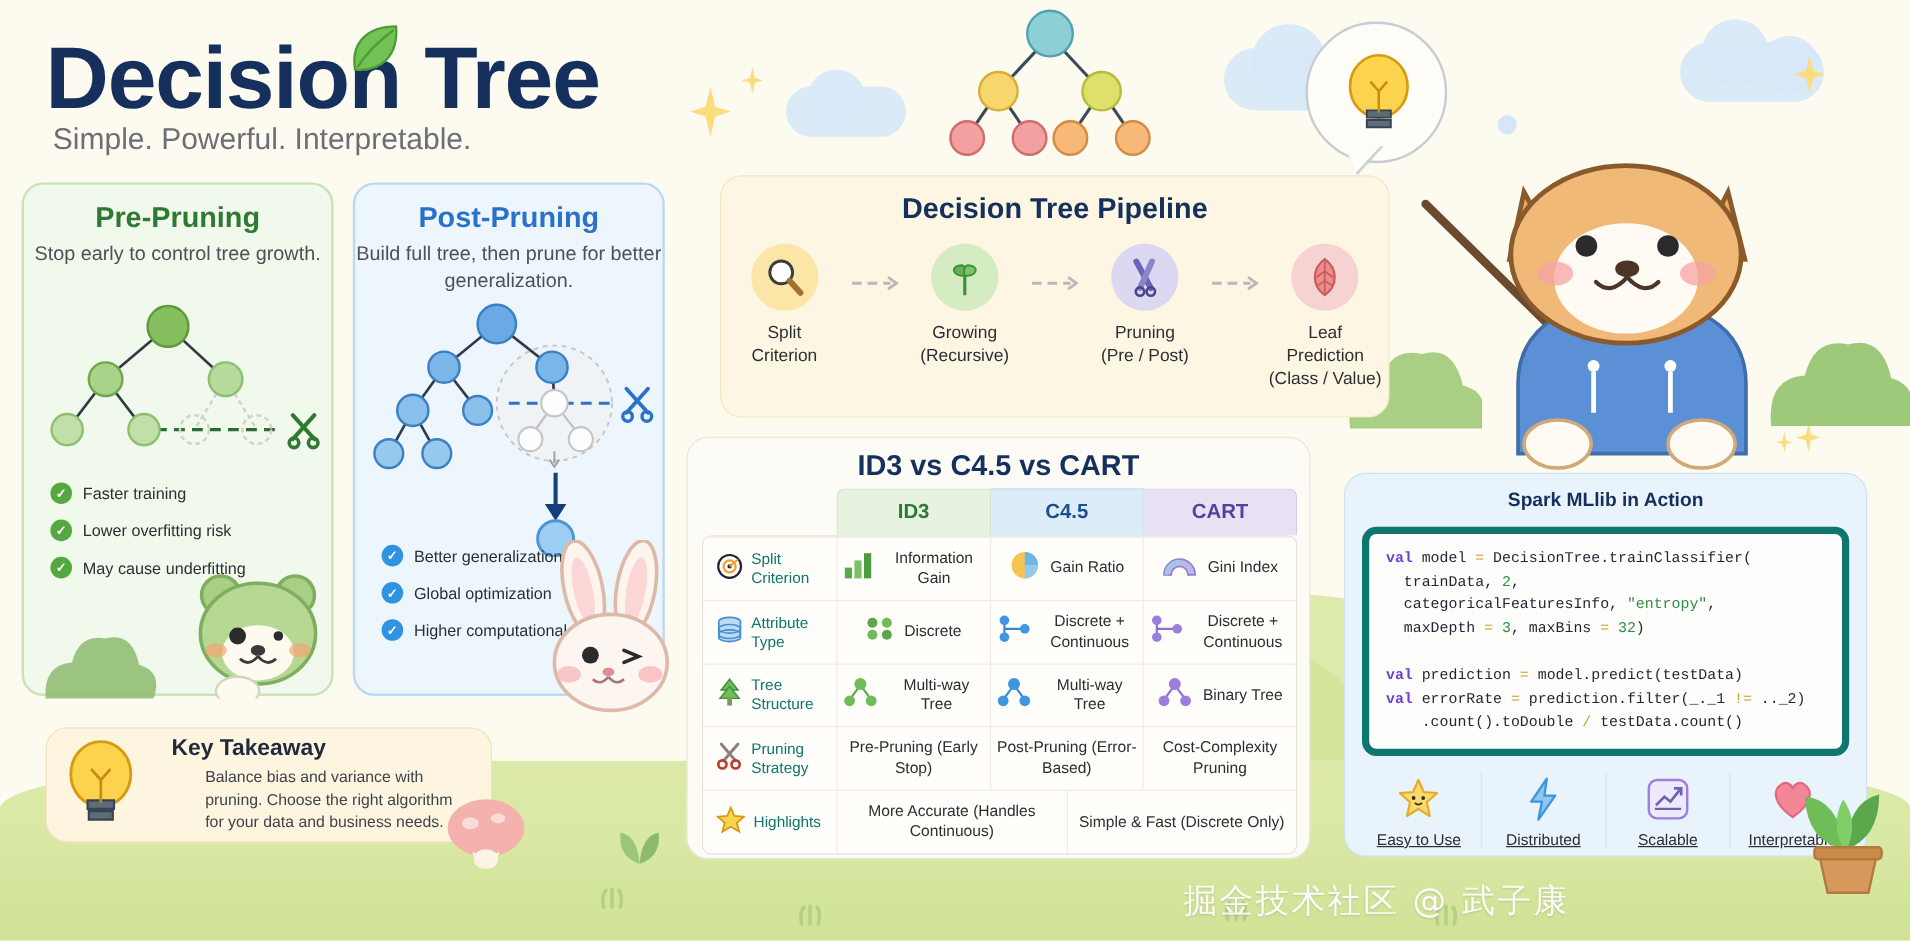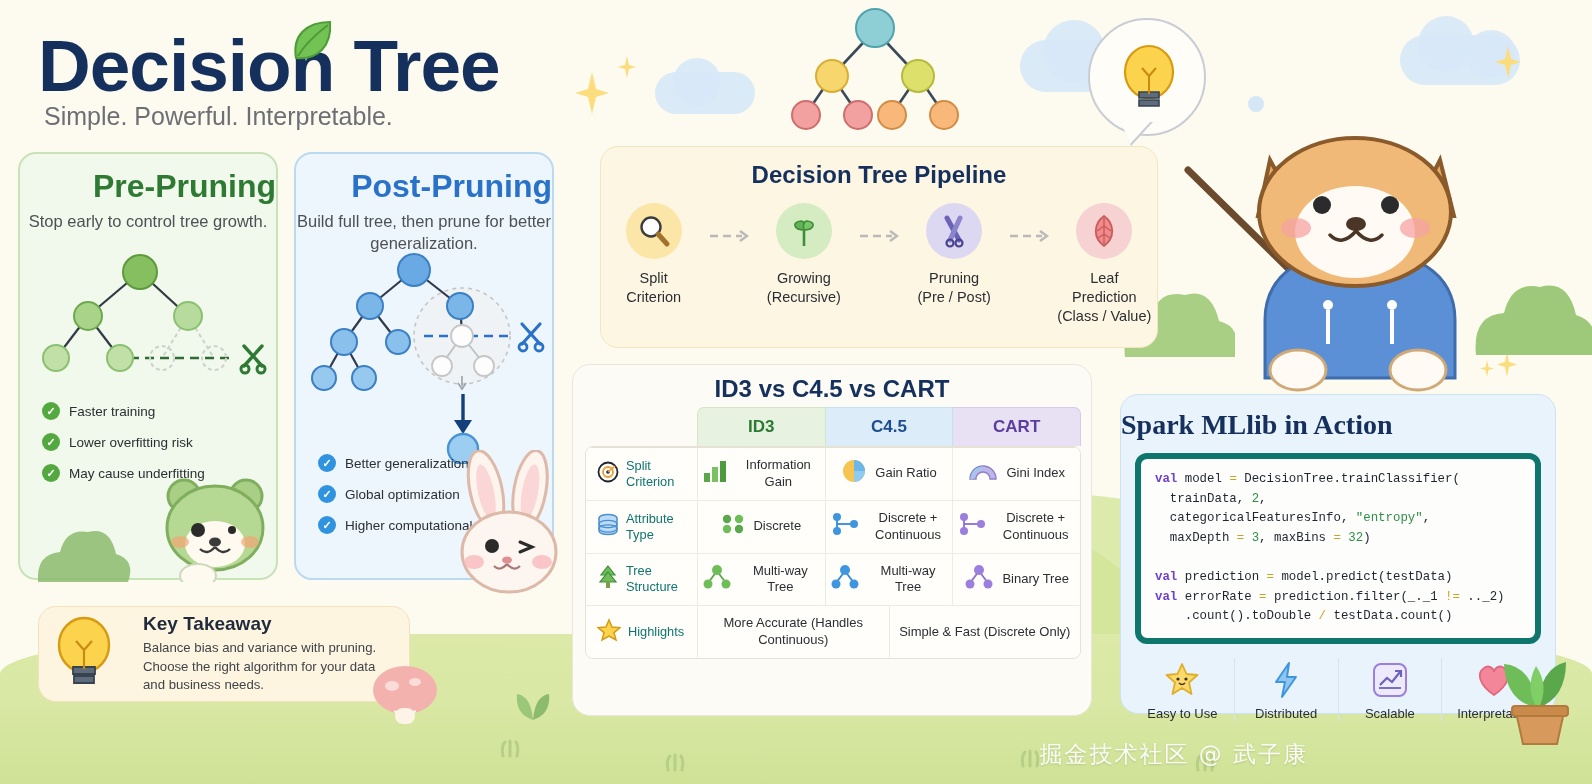--- a/index.html
+++ b/index.html
@@ -65,41 +65,41 @@
     background:#f1f8ec; border:2px solid #c9e3b8;
   }
   #card-pre .c-title { color:#2f7a33; }
   
   #card-post {
     left:294px; top:152px; width:260px; height:428px;
     background:#eef6fd; border:2px solid #bcd9f2;
   }
   #card-post .c-title { color:#2a72c9; }
 
-  .c-title { text-align:right; font-size:32px; font-weight:bold; margin-top:14px; }
+  .c-title { text-align:center; font-size:24px; font-weight:bold; margin-top:14px; }
   .c-sub { text-align:center; font-size:16.5px; color:#4d5156; line-height:1.32; margin-top:6px; }
 
   .bullets { position:absolute; left:22px; width:235px; font-size:13.5px; color:#2b2f33; }
   .bullet { display:flex; align-items:center; gap:9px; margin-bottom:13px; }
   .chk {
     width:18px; height:18px; border-radius:50%; flex:0 0 18px;
     display:flex; align-items:center; justify-content:center;
     color:#fff; font-size:11px; font-weight:bold;
   }
   .chk.green { background:#53a93f; }
   .chk.blue  { background:#2f93e0; }
 
   
   #card-key {
     left:38px; top:606px; width:372px; height:96px;
     background:#fdf5e0; border:1.5px solid #f2e3bd;
     display:flex; align-items:center; padding:0 14px; gap:28px;
   }
   #card-key .kt-title { font-size:19px; font-weight:bold; color:#1f2a3d; margin-bottom:4px; }
-  #card-key .kt-body { font-size:13.2px; color:#3f444a; line-height:1.42; }
+  #card-key .kt-body { font-size:13.2px; color:#3f444a; line-height:1.42;margin-left:28px; }
 
   
   #card-pipe {
     left:600px; top:146px; width:558px; height:202px;
     background:#fdf6e3; border:1.5px solid #f3e5bf;
   }
   #card-pipe .p-title { text-align:center; font-size:24px; font-weight:bold; color:#15305c; margin-top:14px; }
   .pipe-row { display:flex; align-items:flex-start; justify-content:center; margin-top:14px; }
   .pipe-step { width:108px; text-align:center; }
   .pipe-circle {
@@ -134,39 +134,39 @@
     padding:9px 4px; border-right:1px solid #eeebe2;
   }
   .tcell:last-child { border-right:none; }
   .tbody { border:1px solid #e6e2d6; border-radius:8px; overflow:hidden; }
 
   
   #card-spark {
     left:1120px; top:394px; width:436px; height:320px;
     background:#e9f3fb; border:1.5px solid #cde2f3;
   }
-  #card-spark .s-title { text-align:left; font-size:28px; font-weight:bold; color:#15305c; margin-top:14px;font-family:Liberation Serif, serif; }
+  #card-spark .s-title { text-align:center; font-size:16px; font-weight:bold; color:#15305c; margin-top:14px; }
   .codebox {
     margin:12px 14px 0; background:#fdfdfb; border:6px solid #0f766e; border-radius:12px;
     padding:11px 14px; font-family:"Liberation Mono", monospace; font-size:12.4px; line-height:1.58;
     color:#1e2430; white-space:pre;
   }
   .k-val { color:#6e3fd0; font-weight:bold; }
   .k-op  { color:#c9a227; }
   .k-num { color:#2f8f46; }
   .k-str { color:#2f8f46; }
   .feat-row { display:flex; margin:14px 10px 0; }
   .feat { flex:1; text-align:center; border-right:1px solid #d3e4f2; }
   .feat:last-child { border-right:none; }
   .feat-ico { height:44px; display:flex; align-items:center; justify-content:center; }
-  .feat-lbl { font-size:13px; color:#2b2f33; margin-top:4px; }
+  .feat-lbl { font-size:13px; color:#2b2f33; margin-top:4px;text-decoration:underline; }
 
   
   .watermark {
-    position:absolute; right:20px; bottom:14px; font-size:23px; color:#ffffff;
+    position:absolute; right:20px; bottom:14px; font-size:28px; color:#ffffff;
     opacity:.92; letter-spacing:2px; text-shadow:0 1px 2px rgba(120,130,90,.35);
     font-family:"DejaVu Sans", sans-serif;
   }
 
   
   .critter { position:absolute; }
 </style>
 </head>
 <body>
 
@@ -688,20 +688,35 @@
                   <line x1="15" y1="7" x2="24" y2="19" stroke="#8b6fd0" stroke-width="1.8"></line>
                   <circle cx="15" cy="6" r="5" fill="#9b7ede"></circle>
                   <circle cx="6" cy="20" r="4.5" fill="#9b7ede"></circle>
                   <circle cx="24" cy="20" r="4.5" fill="#9b7ede"></circle>
                 </svg>
             </span>
             <span>Binary Tree</span>
           </div>
         </div>
 
+        <div class="trow">
+          <div class="tcellhead">
+            <span>
+              <svg width="22" height="24" viewBox="0 0 22 24">
+                  <path d="M4 2 L16 16 M18 2 L6 16" stroke="#8f7d7d" stroke-width="2.4" stroke-linecap="round" fill="none"></path>
+                  <circle cx="5" cy="19" r="3.4" fill="none" stroke="#c0392b" stroke-width="2.2"></circle>
+                  <circle cx="16" cy="19" r="3.4" fill="none" stroke="#c0392b" stroke-width="2.2"></circle>
+                </svg>
+            </span>
+            <span>Pruning Strategy</span>
+          </div>
+          <div class="tcell">Pre-Pruning (Early Stop)</div>
+          <div class="tcell">Post-Pruning (Error-Based)</div>
+          <div class="tcell">Cost-Complexity Pruning</div>
+        </div>
 
         <div class="trow">
           <div class="tcellhead">
             <span>
               <svg width="24" height="24" viewBox="0 0 24 24">
                   <path d="M12 2 L15 9 L23 9.6 L17 14.6 L19 22 L12 18 L5 22 L7 14.6 L1 9.6 L9 9 Z" fill="#fbd34d" stroke="#d79a12" stroke-width="1.5"></path>
                 </svg>
             </span>
             <span>Highlights</span>
           </div>

